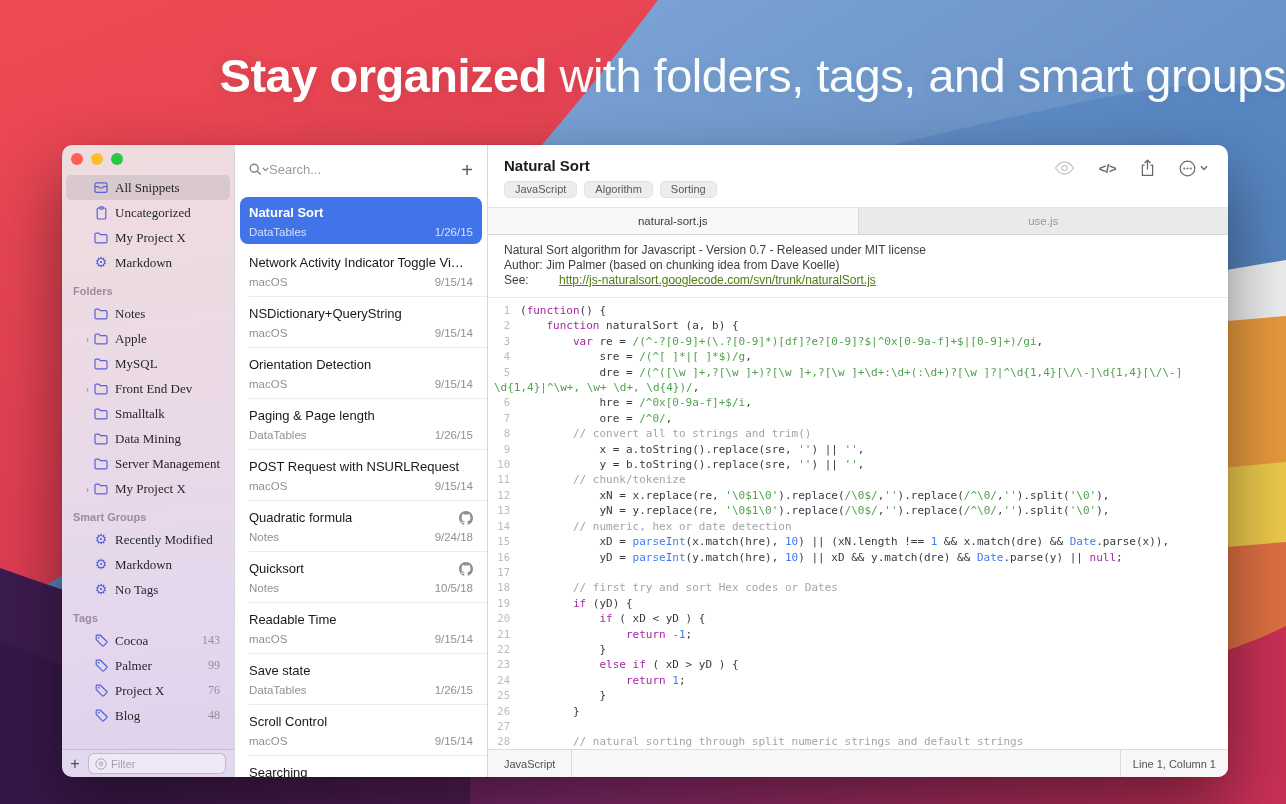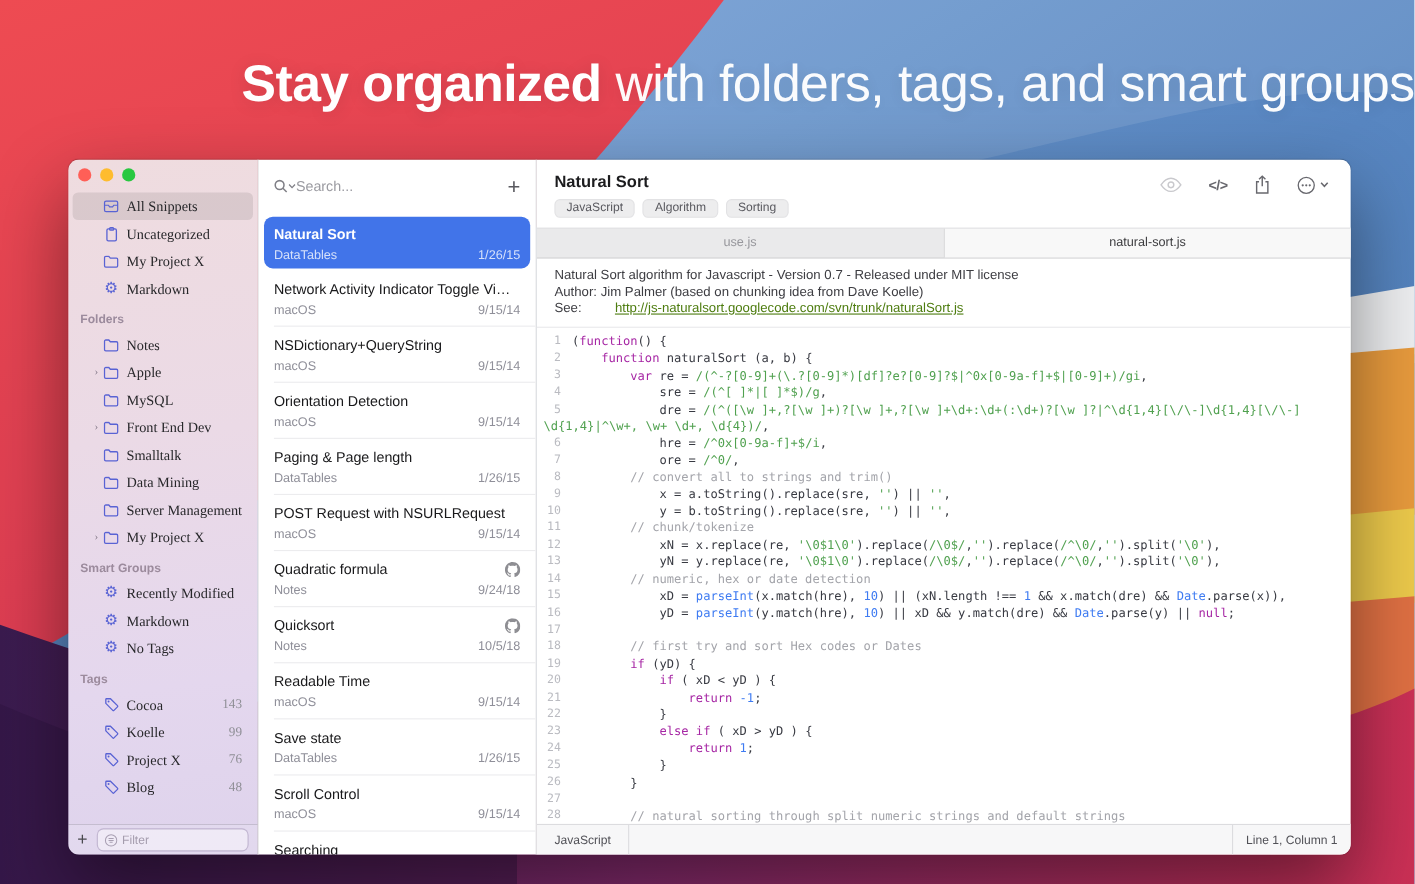--- a/index.html
+++ b/index.html
@@ -287,21 +287,21 @@
               <span class="s-count">143</span>
             </div>
             <div class="side-row">
               <span class="chev"></span>
               <span class="s-icon">
                 <svg width="13" height="13" viewBox="0 0 13 13">
                   <path d="M1.2 5.4 V1.9 C1.2 1.5 1.5 1.2 1.9 1.2 H5.4 L11.8 7.5 C12.1 7.8 12.1 8.3 11.8 8.6 L8.6 11.8 C8.3 12.1 7.8 12.1 7.5 11.8 Z" fill="none" stroke="#5963d4" stroke-width="1.2"></path>
                   <circle cx="3.7" cy="3.7" r="0.9" fill="#5963d4"></circle>
                 </svg>
               </span>
-              <span class="s-label">Koelle</span>
+              <span class="s-label">Palmer</span>
               <span class="s-count">99</span>
             </div>
             <div class="side-row">
               <span class="chev"></span>
               <span class="s-icon">
                 <svg width="13" height="13" viewBox="0 0 13 13">
                   <path d="M1.2 5.4 V1.9 C1.2 1.5 1.5 1.2 1.9 1.2 H5.4 L11.8 7.5 C12.1 7.8 12.1 8.3 11.8 8.6 L8.6 11.8 C8.3 12.1 7.8 12.1 7.5 11.8 Z" fill="none" stroke="#5963d4" stroke-width="1.2"></path>
                   <circle cx="3.7" cy="3.7" r="0.9" fill="#5963d4"></circle>
                 </svg>
               </span>
@@ -499,22 +499,22 @@
                 <circle cx="8.5" cy="8.5" r="1" fill="#68686e"></circle>
                 <circle cx="11.7" cy="8.5" r="1" fill="#68686e"></circle>
               </svg>
             <svg class="chevdn" width="8" height="6" viewBox="0 0 8 6">
                 <path d="M1 1.2 L4 4.4 L7 1.2" fill="none" stroke="#68686e" stroke-width="1.4"></path>
               </svg>
           </span>
         </div>
       </div>
       <div class="tabbar" id="tab-bar">
+          <div class="tab active">natural-sort.js</div>
           <div class="tab">use.js</div>
-          <div class="tab active">natural-sort.js</div>
         </div>
       <div class="desc">
         <div>Natural Sort algorithm for Javascript - Version 0.7 - Released under MIT license</div>
         <div>Author: Jim Palmer (based on chunking idea from Dave Koelle)</div>
         <div><span>See: </span><a>http://js-naturalsort.googlecode.com/svn/trunk/naturalSort.js</a></div>
       </div>
       <div class="code-wrap" id="code-body">
           <div class="code-row"><span class="gutter">1</span><span class="code-text"><span class="d">(</span><span class="k">function</span><span class="d">() {</span></span></div>
           <div class="code-row"><span class="gutter">2</span><span class="code-text"><span class="d">    </span><span class="k">function</span><span class="d"> naturalSort (a, b) {</span></span></div>
           <div class="code-row"><span class="gutter">3</span><span class="code-text"><span class="d">        </span><span class="k">var</span><span class="d"> re = </span><span class="s">/(^-?[0-9]+(\.?[0-9]*)[df]?e?[0-9]?$|^0x[0-9a-f]+$|[0-9]+)/gi</span><span class="d">,</span></span></div>

